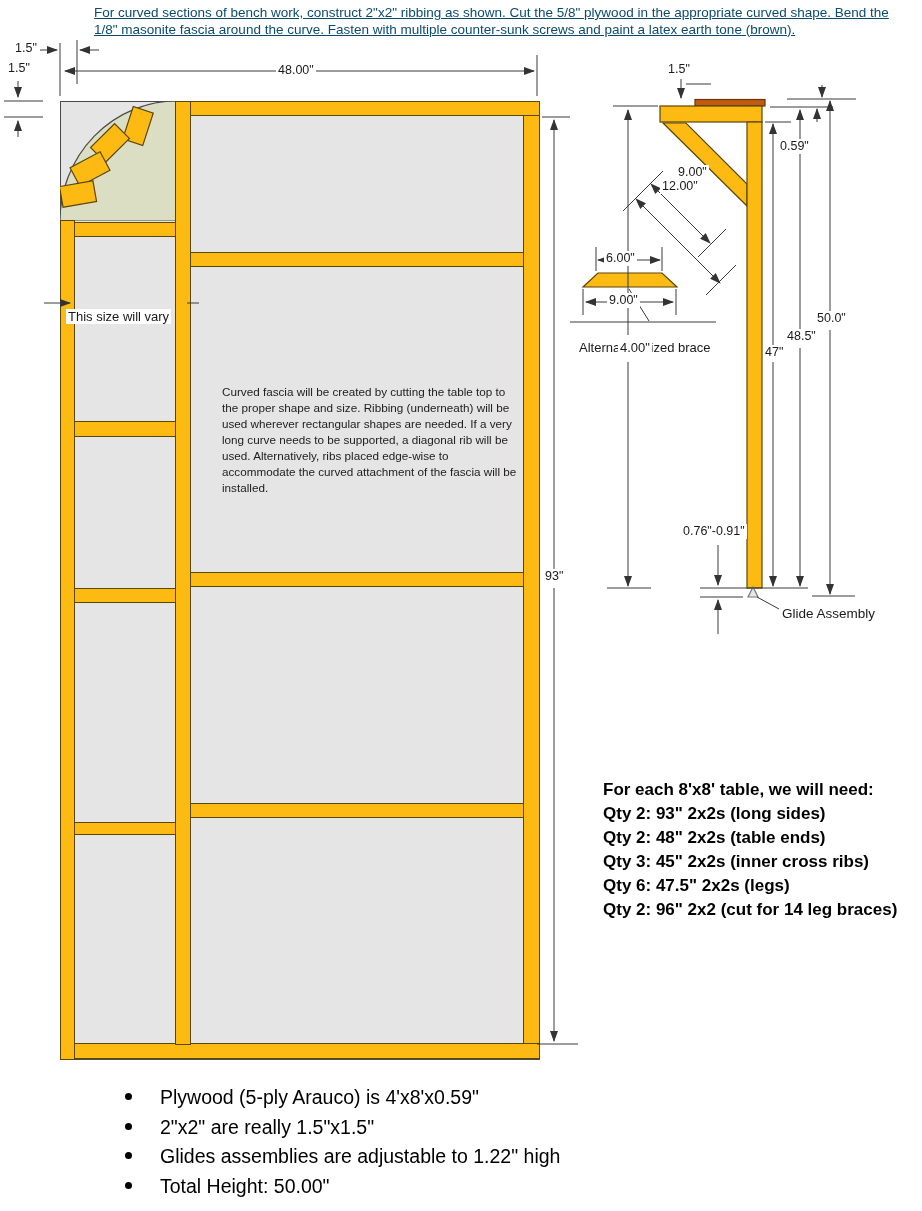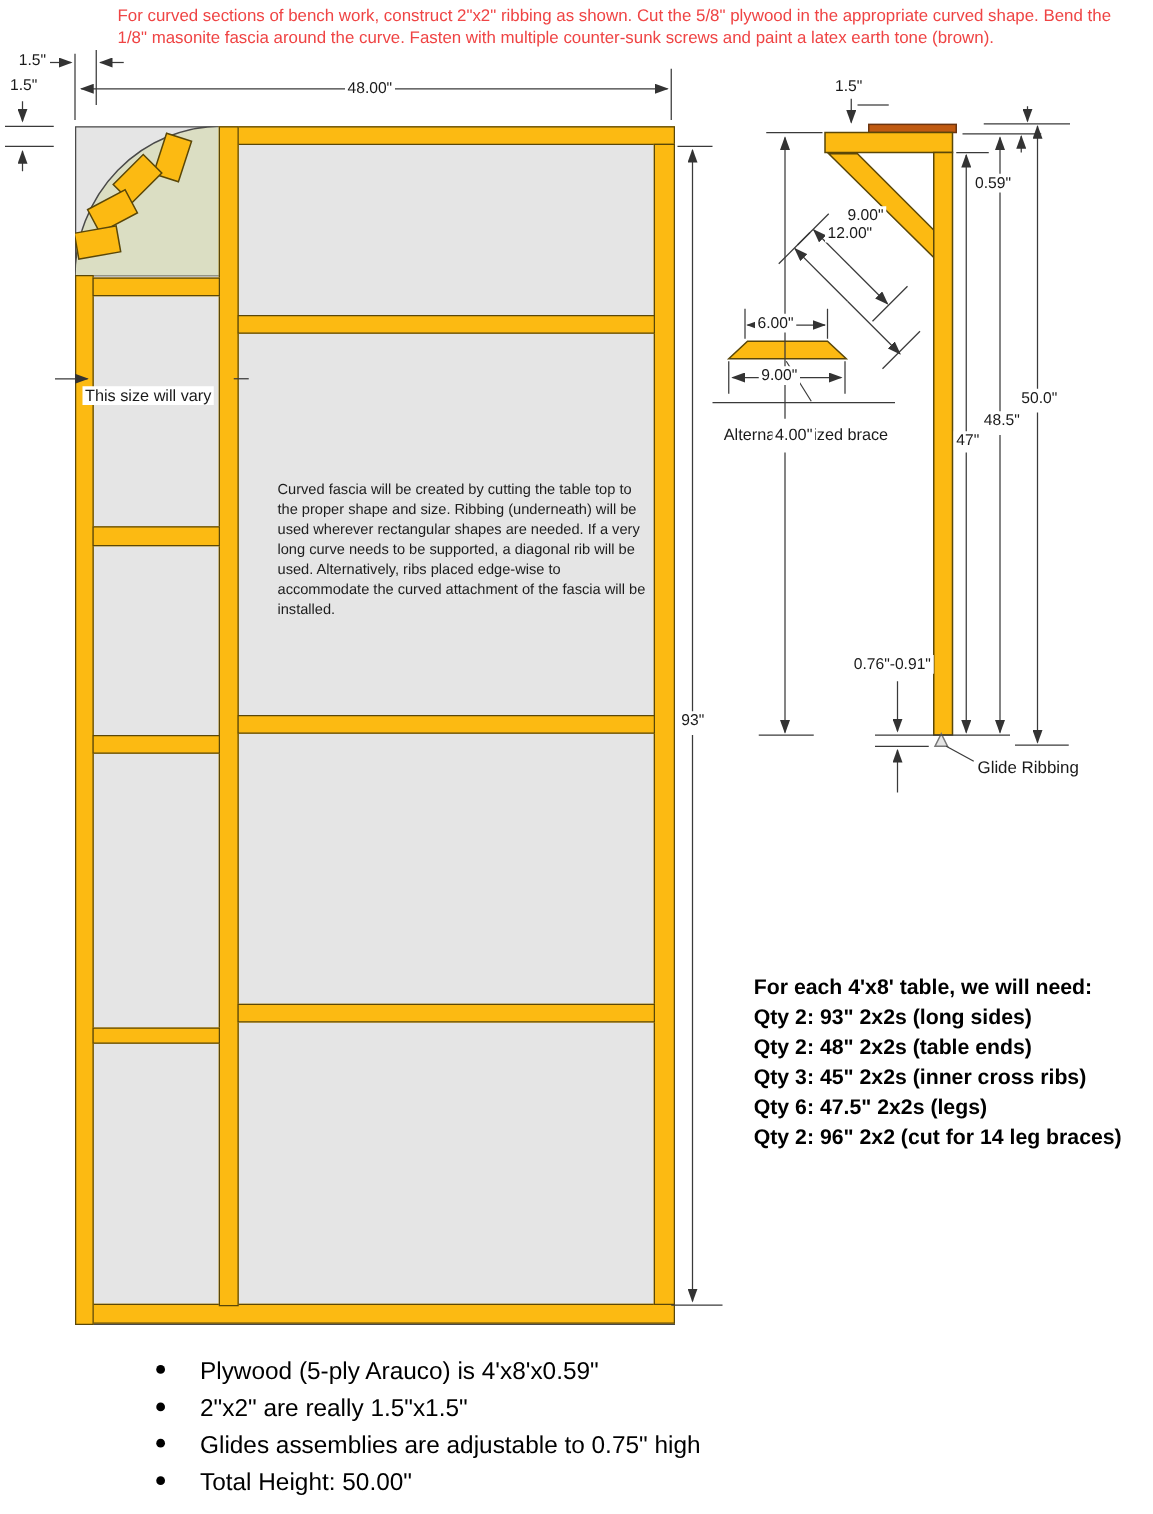--- a/index.html
+++ b/index.html
@@ -1,20 +1,20 @@
 <!DOCTYPE html>
 <html><head>
 <meta charset="utf-8">
 <style>
   html,body{margin:0;padding:0;background:#fff;}
   #page{position:relative;width:922px;height:1211px;background:#fff;overflow:hidden;
         font-family:"Liberation Sans","DejaVu Sans",sans-serif;color:#000;}
   .abs{position:absolute;}
   
-  #intro{left:94px;top:5px;width:818px;font-size:13.5px;line-height:16.5px;color:#ef4444;}
+  #intro{left:94px;top:5px;width:818px;font-size:13.5px;line-height:16.5px;color:#0c4a6e;text-decoration:underline;}
   
   #frame{left:60px;top:101px;width:478px;height:957px;background:#e5e5e5;border:1px solid #4a4a4a;}
   .rail{position:absolute;background:#FCBA12;border:1px solid #5a4708;box-sizing:border-box;}
   
   .dim{position:absolute;font-size:12.5px;line-height:15px;color:#1a1a1a;background:#fff;
        padding:0 2px;white-space:nowrap;z-index:6;}
   .dim.nobg{background:transparent;}
   #body-text{left:161px;top:282px;width:300px;font-size:11.7px;line-height:16px;color:#1c1c1c;}
   #width-note{font-size:13px;}
   
@@ -174,43 +174,43 @@
   <span class="dim" style="left:660px;top:179px;">12.00"</span>
   <span class="dim" style="left:604px;top:251px;">6.00"</span>
   <span class="dim" style="left:607px;top:293px;">9.00"</span>
   <span class="dim" style="left:763px;top:345px;">47"</span>
   <span class="dim" style="left:785px;top:329px;">48.5"</span>
   <span class="dim" style="left:815px;top:311px;">50.0"</span>
   <span class="dim" style="left:681px;top:524px;">0.76"-0.91"</span>
 
   <span class="dim nobg" style="left:577px;top:340px;font-size:13px;z-index:5;">Alternative sized brace</span>
   <span class="dim" style="left:618px;top:340px;font-size:13px;z-index:6;">4.00"</span>
-  <span class="dim nobg" style="left:780px;top:606px;font-size:13.5px;">Glide Ribbing</span>
+  <span class="dim nobg" style="left:780px;top:606px;font-size:13.5px;">Glide Assembly</span>
 
   <div class="abs" id="bom">
-    <div>For each 4'x8' table, we will need:</div>
+    <div>For each 8'x8' table, we will need:</div>
     <div>Qty 2:  93" 2x2s (long sides)</div>
     <div>Qty 2:  48" 2x2s (table ends)</div>
     <div>Qty 3:  45" 2x2s (inner cross ribs)</div>
     <div>Qty 6:  47.5" 2x2s (legs)</div>
     <div>Qty 2:  96" 2x2 (cut for 14 leg braces)</div>
   </div>
 
   <div class="abs" id="notes">
     <div class="note-row">
       <span class="bullet"></span>
       <span>Plywood (5-ply Arauco) is 4'x8'x0.59"</span>
     </div>
     <div class="note-row">
       <span class="bullet"></span>
       <span>2"x2" are really 1.5"x1.5"</span>
     </div>
     <div class="note-row">
       <span class="bullet"></span>
-      <span>Glides assemblies are adjustable to 0.75" high</span>
+      <span>Glides assemblies are adjustable to 1.22" high</span>
     </div>
     <div class="note-row">
       <span class="bullet"></span>
       <span>Total Height:  50.00"</span>
     </div>
   </div>
 
 </div>
 
 </body></html>

